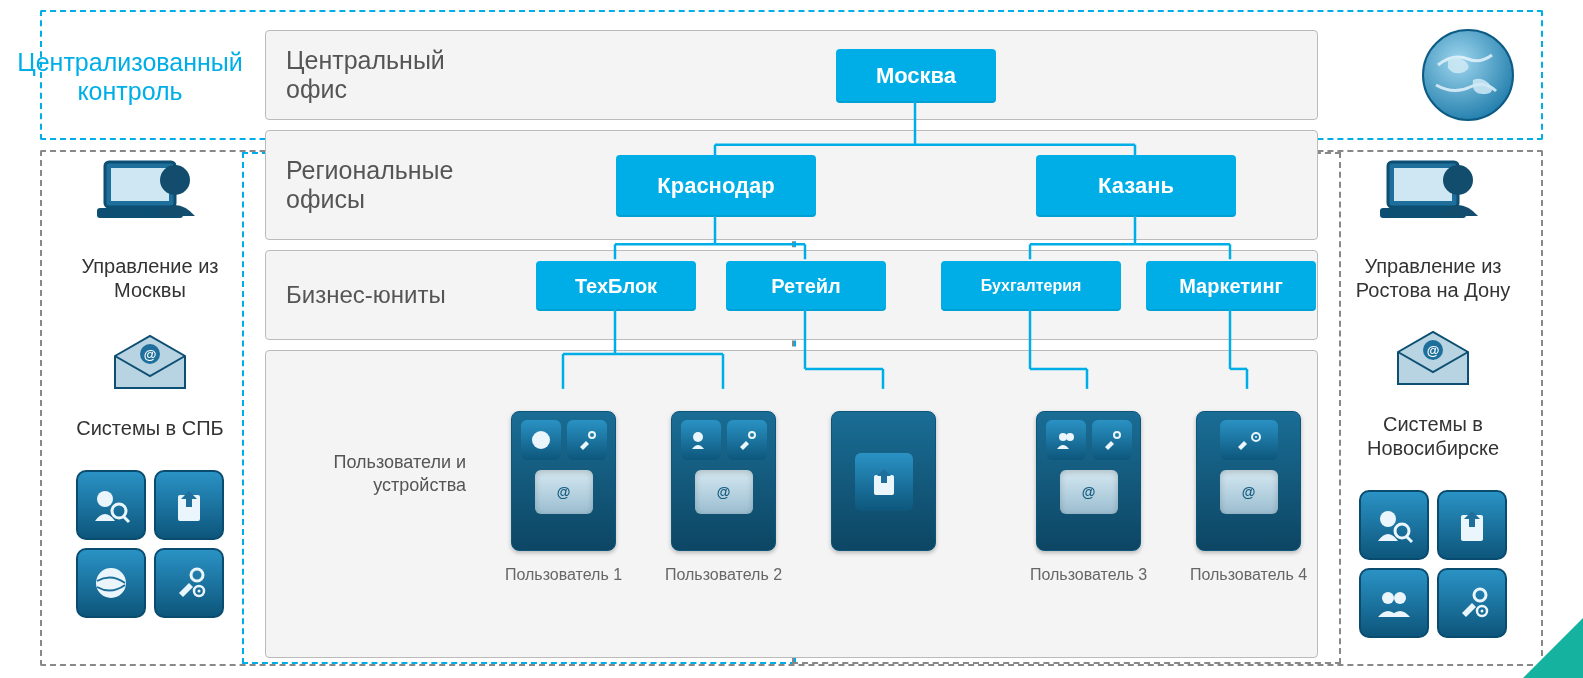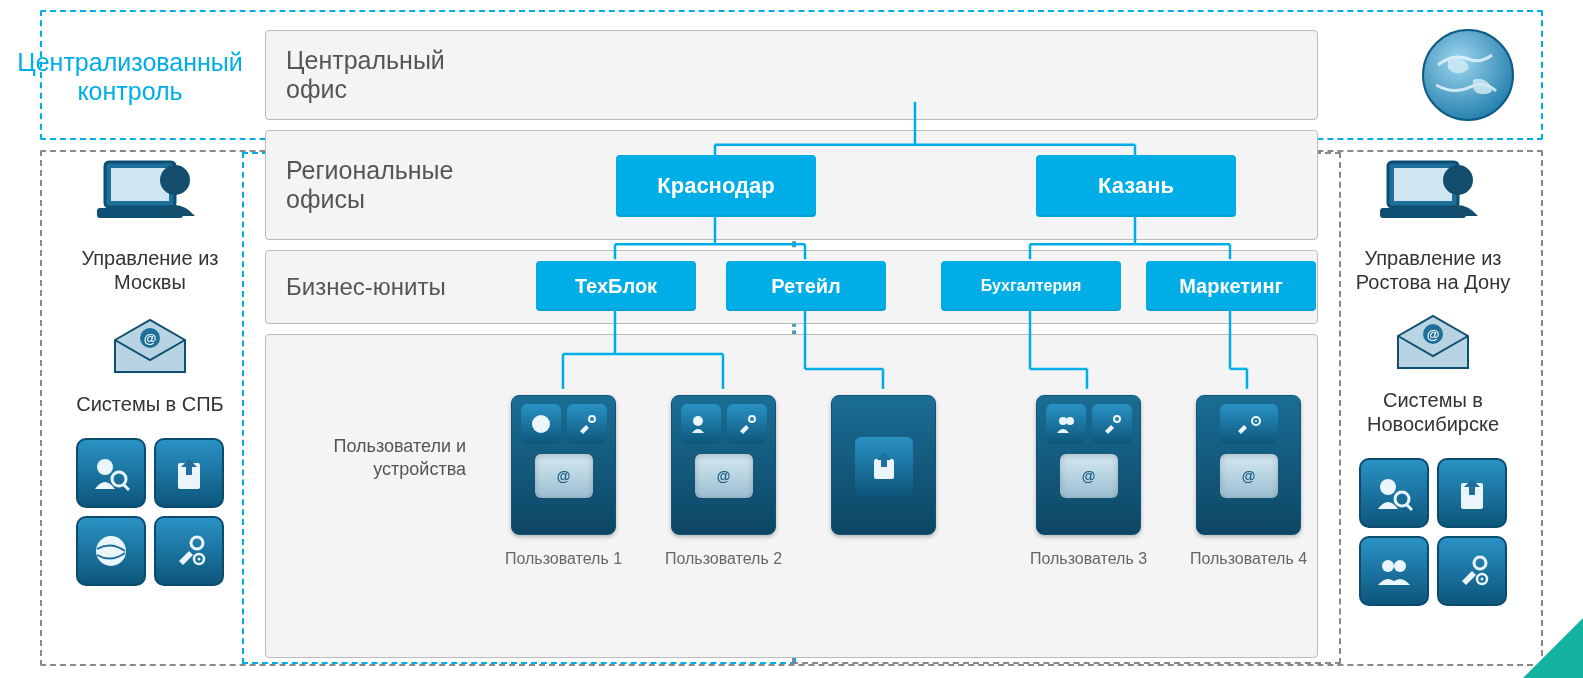--- a/index.html
+++ b/index.html
@@ -20,21 +20,21 @@
     padding: 10px 30px 10px 30px;
   }
 
   .left-col, .right-col {
     position: absolute;
     top: 150px;
     width: 190px;
     display: flex;
     flex-direction: column;
     align-items: center;
-    gap: 16px;
+    gap: 24px;
   }
   .left-col { left: 55px; }
   .right-col { right: 55px; }
 
   .side-label {
     font-size: 20px;
     text-align: center;
     color: #333;
     line-height: 1.2;
   }
@@ -107,21 +107,21 @@
     line-height: 1.15;
   }
   .row-content {
     flex: 1;
     position: relative;
     height: 100%;
   }
 
   .row-central { height: 90px; }
   .row-regional { height: 110px; }
-  .row-bu { height: 74px; justify-content: space-between; }
+  .row-bu { height: 90px; justify-content: space-between; }
   .row-users {
     flex: 1;
     position: relative;
     background: #f4f4f4;
     border: 1px solid #bbb;
     border-radius: 4px;
     min-height: 250px;
   }
 
   .node {
@@ -371,20 +371,23 @@
             <circle cx="30" cy="28" r="1.5" fill="#eaf6fc"></circle>
           </svg>
       </div>
     </div>
   </div>
 
   <div class="center">
 
     <div class="row-box row-central">
       <div class="row-label">Центральный офис</div>
+      <div class="row-content">
+        <div class="node" style="left:340px; top:18px; width:160px; height:54px;">Москва</div>
+      </div>
     </div>
 
     <div class="row-box row-regional">
       <div class="row-label">Региональные офисы</div>
       <div class="row-content">
         <div class="node" style="left:120px; top:24px; width:200px; height:62px;">Краснодар</div>
         <div class="node" style="left:540px; top:24px; width:200px; height:62px;">Казань</div>
       </div>
     </div>
 

